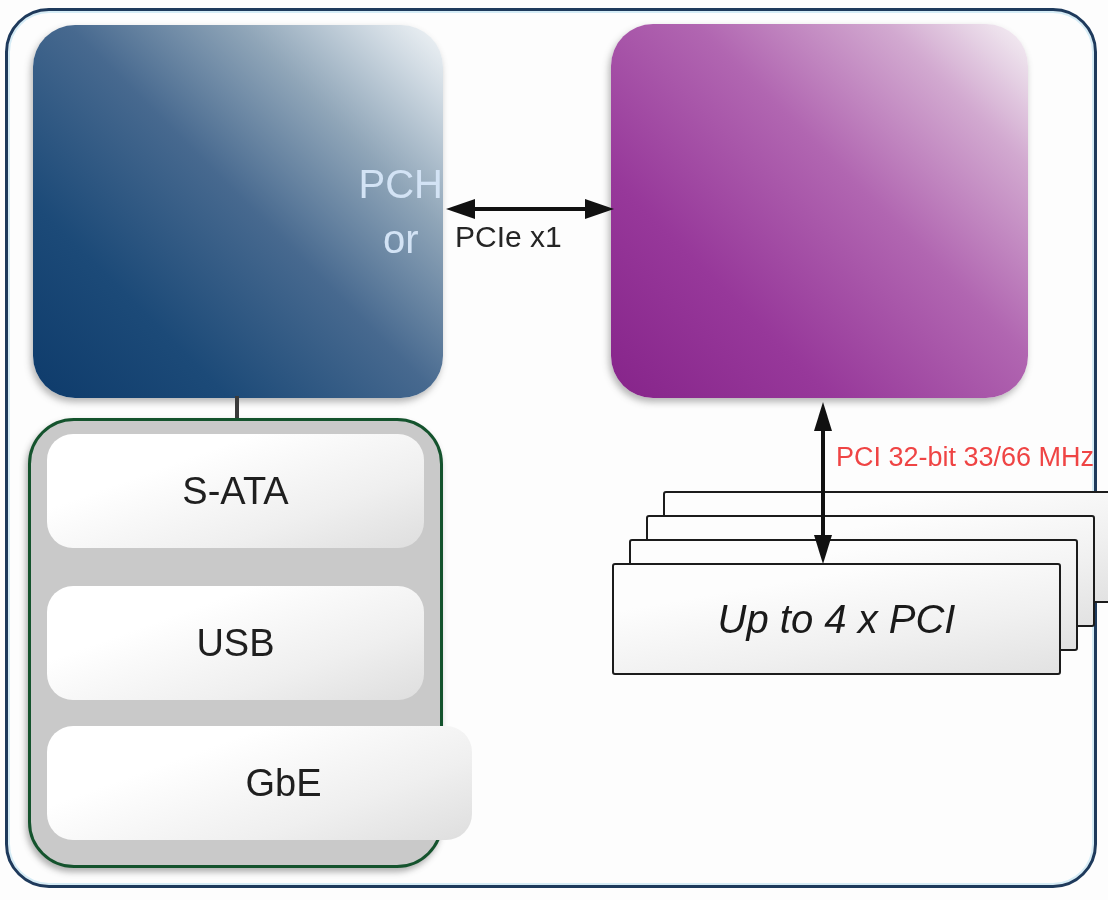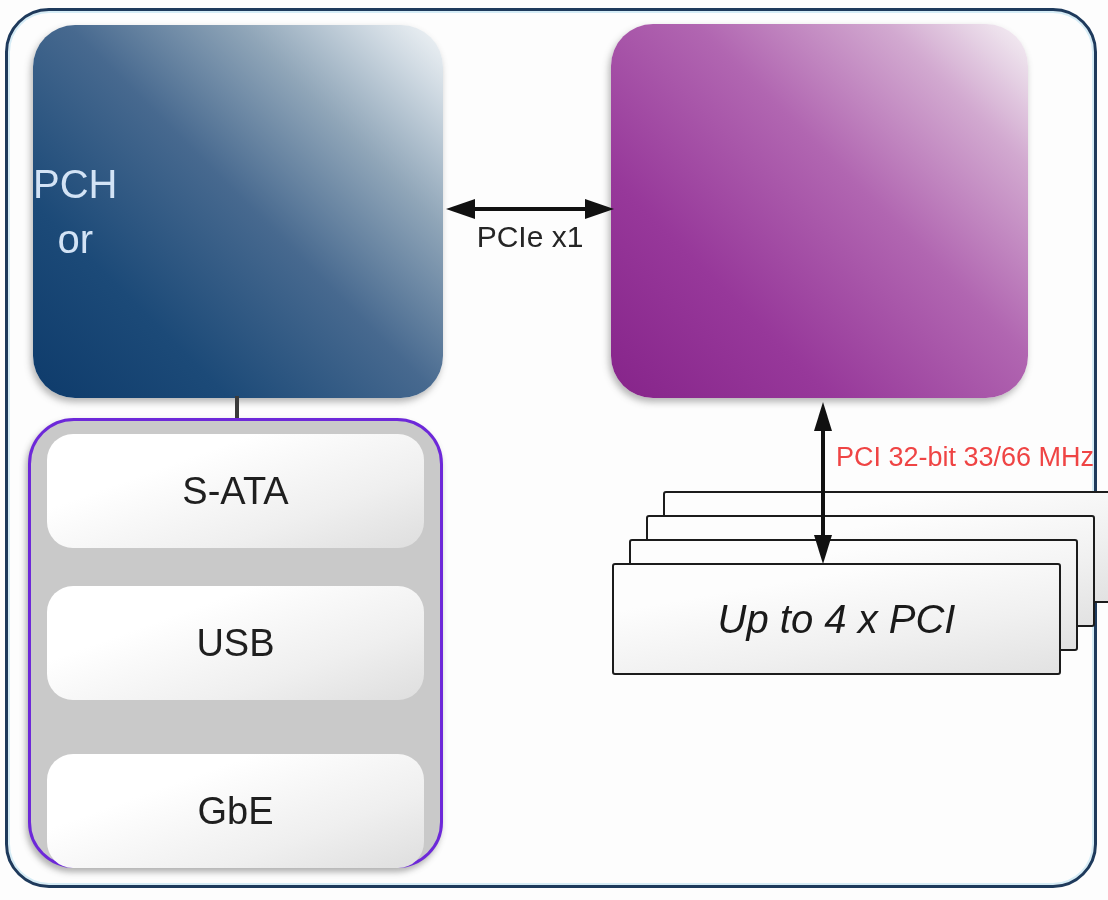--- a/index.html
+++ b/index.html
@@ -33,21 +33,21 @@
     position: absolute;
     left: 33px; top: 25px;
     width: 410px; height: 373px;
     border-radius: 42px;
     background: linear-gradient(45deg,
       #0e3b6b 0%, #1c4a78 25%, #47698f 52%,
       #8fa5b8 74%, #cdd8e1 90%, #f3f6f8 100%);
     box-shadow: -2px 4px 7px rgba(90,90,90,0.45);
     display: flex;
     align-items: center;
-    justify-content: flex-start;
+    justify-content: flex-end;
     text-align: center;
     color: #d3e3f5;
     font-size: 40px;
     line-height: 55px;
   }
 
   
   .bridge-box {
     position: absolute;
     left: 611px; top: 24px;
@@ -65,40 +65,40 @@
     font-size: 42px;
     line-height: 52px;
   }
 
   
   .io-container {
     position: absolute;
     left: 28px; top: 418px;
     width: 415px; height: 450px;
     box-sizing: border-box;
-    border: 3px solid #6d28d9;
+    border: 3px solid #14532d;
     border-radius: 46px;
     background: #c9c9c9;
     box-shadow: -2px 4px 6px rgba(80,80,80,0.45);
   }
   .io-box {
     position: absolute;
     left: 16px;
     width: 377px; height: 114px;
     border-radius: 26px;
     background: linear-gradient(160deg, #ffffff 30%, #efefef 70%, #dedede 100%);
     display: flex;
     align-items: center;
     justify-content: center;
     color: #1f1f1f;
     font-size: 38px;
   }
   .io-box.b1 { top: 13px; }
   .io-box.b2 { top: 165px; text-align: right; }
-  .io-box.b3 { top: 333px; }
+  .io-box.b3 { top: 305px; padding-left: 48px; }
 
   
   .vline {
     position: absolute;
     left: 235px;
     width: 4px;
     background: #3a3a3a;
   }
   .vline.solid { top: 396px; height: 40px; }
   .vline.dash1 { top: 554px; height: 30px; }
@@ -128,21 +128,20 @@
 
   
   .arrow-h { position: absolute; left: 445px; top: 196px; z-index: 4; }
   .arrow-v { position: absolute; left: 810px; top: 401px; z-index: 4; }
 
   
   .label-pcie {
     position: absolute;
     left: 455px; top: 220px;
     width: 150px;
-    text-align: center;
     font-size: 30px;
     color: #252525;
   }
   .label-pci-bus {
     position: absolute;
     left: 836px; top: 442px;
     font-size: 27px;
     white-space: nowrap;
     color: #ef4444;
   }

